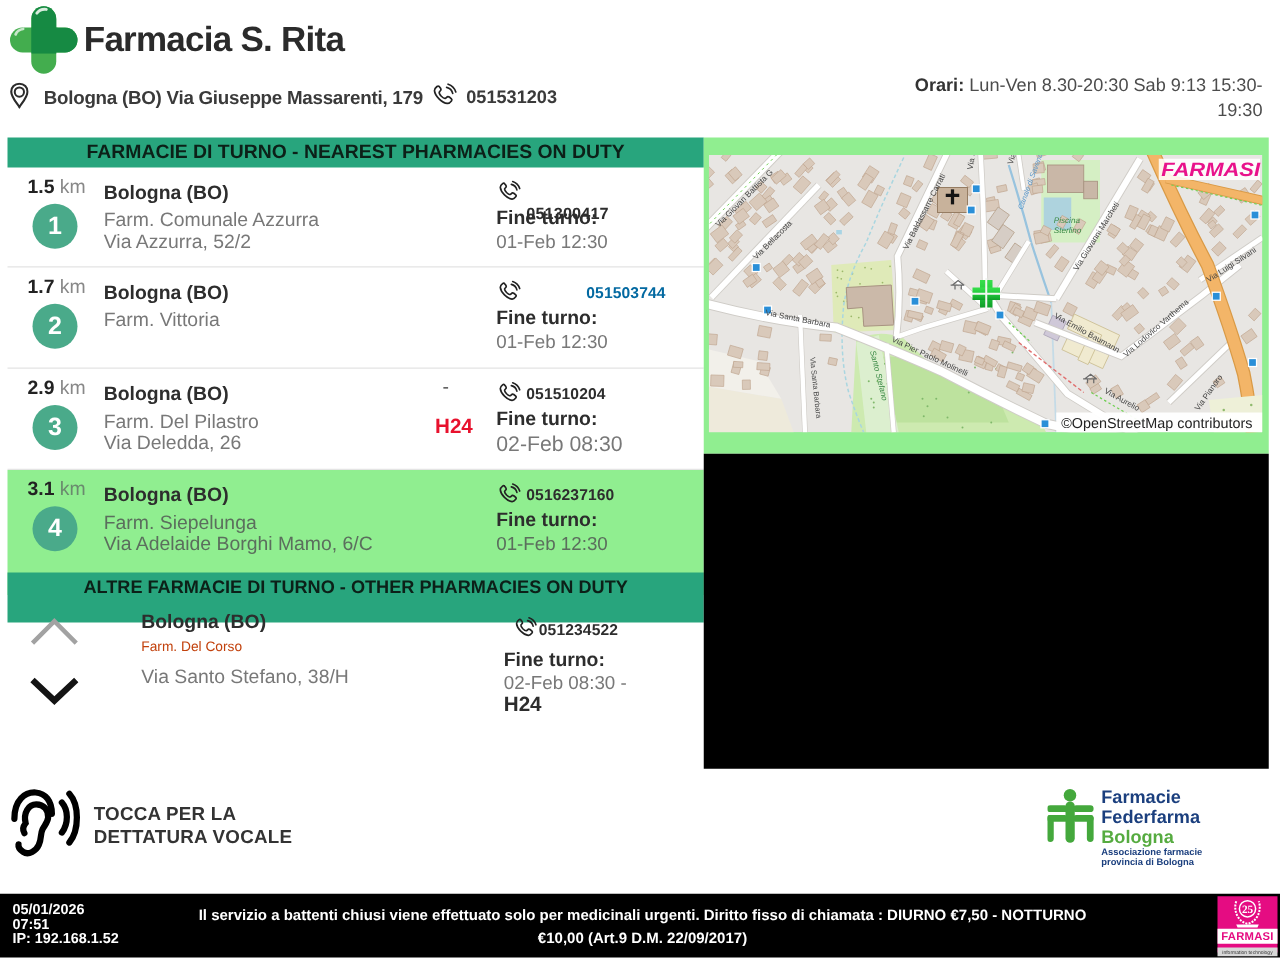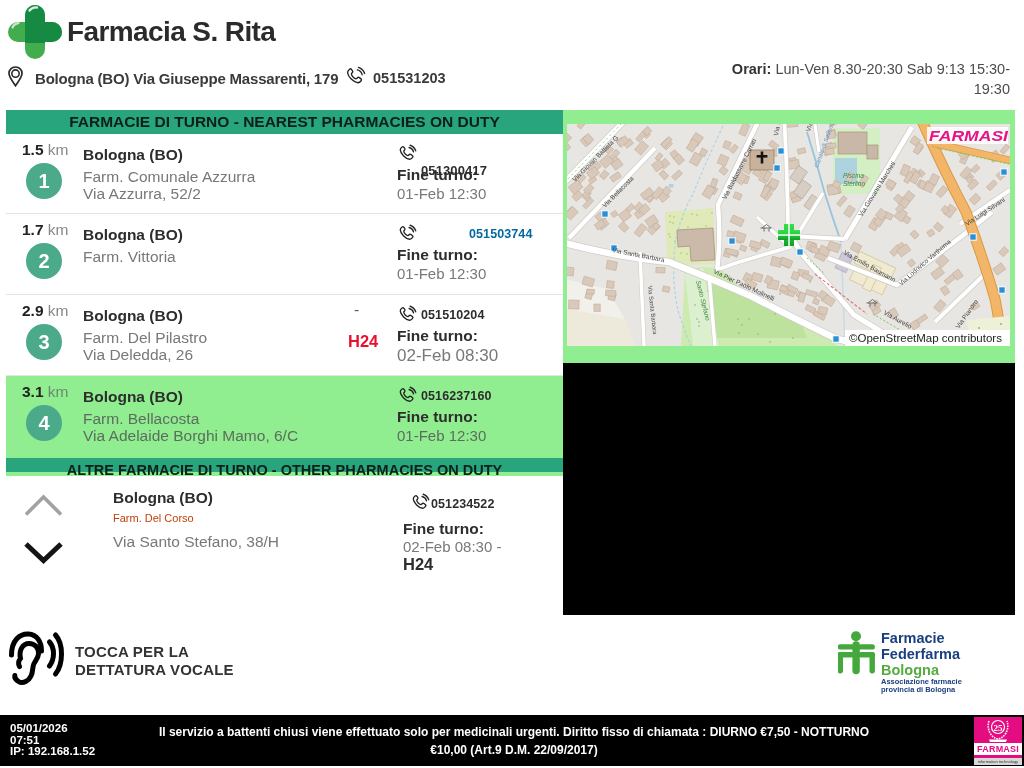--- a/index.html
+++ b/index.html
@@ -116,37 +116,37 @@
     <div style="position:absolute;left:391px;top:51px;font-size:17px;color:#787878;">02-Feb 08:30</div>
   </div>
 
   <div style="position:relative;height:100px;background:#90ee90;">
 
     <div style="position:absolute;left:16px;top:7px;font-size:15.5px;color:#6a8a6e;"><b style="color:#222">3.1</b> km</div>
 
     <div style="position:absolute;left:20px;top:29px;width:36px;height:36px;border-radius:50%;background:#4aaa8a;color:#fff;font-size:20px;font-weight:bold;text-align:center;line-height:36px;">4</div>
 
     <div style="position:absolute;left:77px;top:12px;font-size:15.5px;font-weight:bold;color:#2d2d2d;">Bologna (BO)</div>
-    <div style="position:absolute;left:77px;top:34px;font-size:15.5px;color:#5b6e5d;">Farm. Bellacosta</div>
+    <div style="position:absolute;left:77px;top:34px;font-size:15.5px;color:#5b6e5d;">Farm. Siepelunga</div>
     <div style="position:absolute;left:77px;top:51px;font-size:15.5px;color:#5b6e5d;">Via Adelaide Borghi Mamo, 6/C</div>
 
     <svg style="position:absolute;left:391px;top:10px" width="20" height="20" viewBox="0 0 24 24">
         <path d="M7.7 3.2 c0.6 0.6 2 2.3 1.9 3.1 c-0.1 0.8-1.2 1.3-1.5 2.2 c-0.3 0.9 0.6 2.2 1.8 3.5 c1.2 1.2 2.6 2.2 3.5 1.8 c0.9-0.3 1.4-1.4 2.2-1.5 c0.8-0.1 2.5 1.3 3.1 1.9 c0.6 0.6 0.7 1 0 1.9 c-0.7 0.9-2.2 2.3-3.6 2.2 c-2.3-0.2-5-1.8-7.2-4 c-2.2-2.2-3.8-4.9-4-7.2 c-0.1-1.4 1.3-2.9 2.2-3.6 c0.9-0.7 1.3-0.6 1.9 0 Z" fill="none" stroke="#222" stroke-width="1.6"></path>
         <path d="M14.5 4.2 a7 7 0 0 1 5.3 5.3 M15.8 1.5 a10.5 10.5 0 0 1 6.7 6.7" fill="none" stroke="#222" stroke-width="1.6" stroke-linecap="round"></path>
       </svg>
 
     <div style="position:absolute;left:415px;top:13px;font-size:12.5px;font-weight:bold;color:#2d2d2d;letter-spacing:0.1px;">0516237160</div>
 
     <div style="position:absolute;left:391px;top:32px;font-size:15.5px;font-weight:bold;color:#2d2d2d;">Fine turno:</div>
     <div style="position:absolute;left:391px;top:51px;font-size:15px;color:#5b6e5d;">01-Feb 12:30</div>
   </div>
 
 </div>
 
-<div class="abs" style="left:6px;top:458px;width:557px;height:14px;background:#28a57d;color:#0c2018;font-size:14.5px;font-weight:bold;text-align:center;line-height:24px;letter-spacing:0px;">ALTRE FARMACIE DI TURNO - OTHER PHARMACIES ON DUTY</div>
+<div class="abs" style="left:6px;top:458px;width:557px;height:40px;background:#28a57d;color:#0c2018;font-size:14.5px;font-weight:bold;text-align:center;line-height:24px;letter-spacing:0px;">ALTRE FARMACIE DI TURNO - OTHER PHARMACIES ON DUTY</div>
 
 <svg class="abs" style="left:24px;top:493px" width="39" height="25" viewBox="0 0 39 25">
   <path d="M2 21.5 L19.5 4 L37 21.5" fill="none" stroke="#a2a2a2" stroke-width="3.6"></path>
 </svg>
 
 <svg class="abs" style="left:24px;top:541px" width="39" height="23" viewBox="0 0 39 23">
   <path d="M2 3 L19.5 19.5 L37 3" fill="none" stroke="#141414" stroke-width="5"></path>
 </svg>
 
 <div class="abs" style="left:113px;top:489px;font-size:15.5px;font-weight:bold;color:#2d2d2d;">Bologna (BO)</div>

